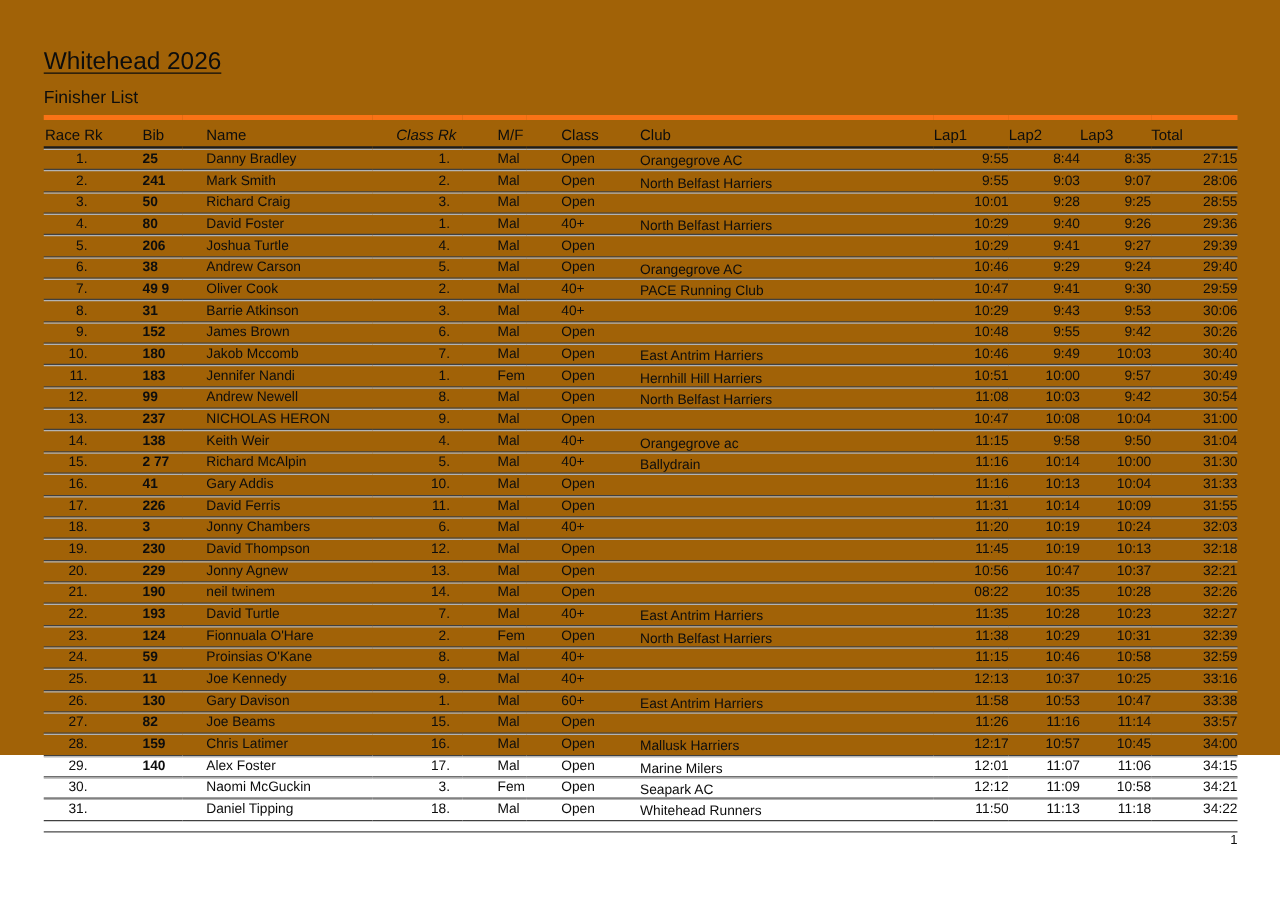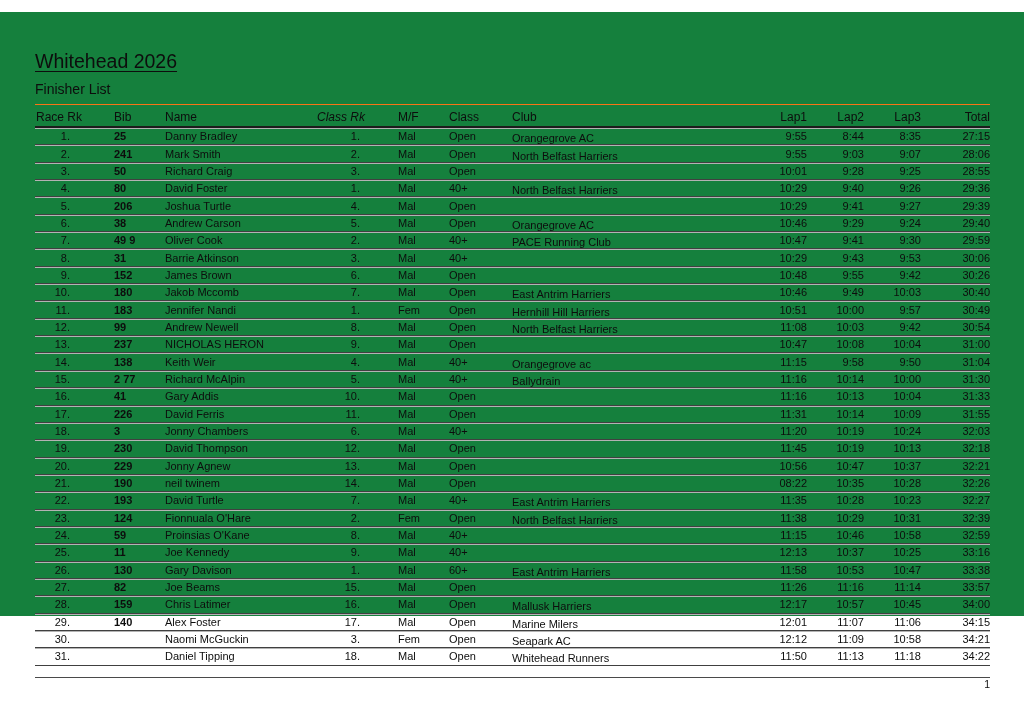--- a/index.html
+++ b/index.html
@@ -1,21 +1,21 @@
 <!DOCTYPE html>
 <html><head>
 <meta charset="utf-8">
 <style>
   html,body{margin:0;padding:0;background:#ffffff;}
   body{
     width:1024px;height:724px;position:relative;overflow:hidden;
     font-family:"Liberation Sans","DejaVu Sans",sans-serif;color:#111;
     -webkit-font-smoothing:antialiased;
   }
-  .page{position:absolute;left:0;top:0;width:1024px;height:604px;background:#15803d;margin-top:12px;}
+  .page{position:absolute;left:0;top:0;width:1024px;height:604px;background:#a16207;}
   .title{
     position:absolute;left:35px;top:38px;font-size:19.5px;line-height:22px;
     text-decoration:underline;text-underline-offset:3px;color:#0d0d0d;white-space:nowrap;
   }
   .subtitle{
     position:absolute;left:35px;top:66px;font-size:14px;line-height:22px;color:#0d0d0d;white-space:nowrap;
   }
   table.results{
     position:absolute;left:35px;top:92px;width:955px;
     border-collapse:separate;border-spacing:0;table-layout:fixed;
@@ -28,31 +28,31 @@
   table.results col.c5{width:63px}
   table.results col.c6{width:263px}
   table.results col.c7{width:60px}
   table.results col.c8{width:57px}
   table.results col.c9{width:57px}
   table.results col.c10{width:69px}
 
   thead th{
     font-size:12px;font-weight:400;text-align:left;vertical-align:bottom;
     height:19px;padding:0 0 2px 0;
-    border-top:1px solid #f97316;border-bottom:2px solid #1c1c1c;
+    border-top:4px solid #f97316;border-bottom:2px solid #1c1c1c;
     white-space:nowrap;overflow:visible;color:#0d0d0d;
   }
   .hc0{padding-left:1px !important;}
   .hc1{padding-left:34px !important;}
   .hc2{padding-left:19px !important;}
   .hc3{padding-left:19px !important;font-style:italic;}
   .hc4{padding-left:28px !important;}
   .hc5{padding-left:28px !important;}
   .hc6{padding-left:28px !important;}
-  .hc7,.hc8,.hc9,.hc10{text-align:right;padding-right:0 !important;}
+  .hc7,.hc8,.hc9,.hc10{text-align:left;padding-right:0 !important;}
 
   tbody td{
     font-size:11px;line-height:15px;height:15.35px;padding:0;
     border-top:1px solid #b3b3b3;border-bottom:1px solid #404040;
     white-space:nowrap;overflow:visible;color:#0d0d0d;vertical-align:middle;
   }
   .bc0{text-align:right;padding-right:10px !important;}
   .bc1{padding-left:34px !important;font-weight:bold;}
   .bc2{padding-left:19px !important;}
   .bc3{text-align:right;padding-right:10px !important;}

